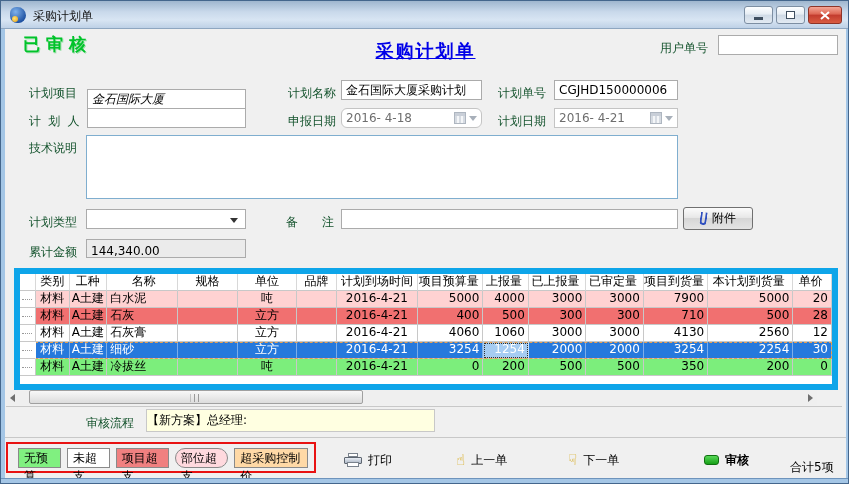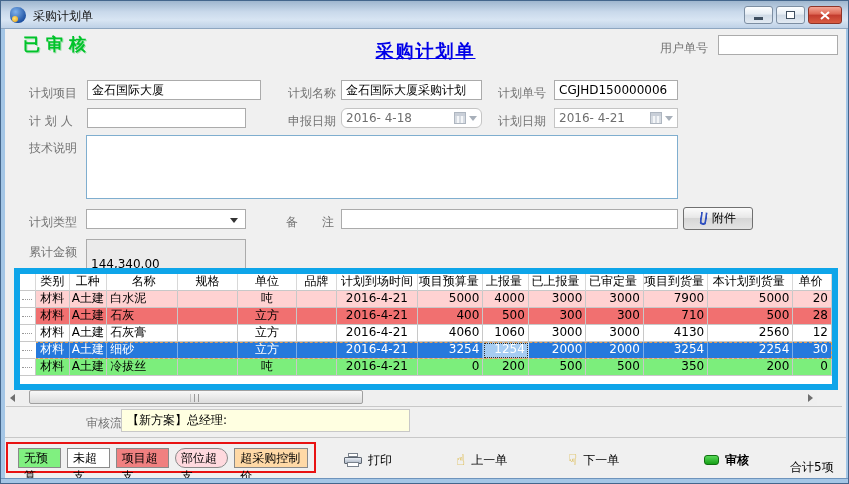--- a/index.html
+++ b/index.html
@@ -28,38 +28,38 @@
   .btn-close{ left:807px; width:34px;
     background:linear-gradient(180deg,#F4A696,#DD6653 45%,#C23B2E 50%,#D95C42); border-color:#8E3428; }
   .glyph-min{ width:9px; height:3px; background:#3F4F60; margin-top:7px; }
   .glyph-max{ width:9px; height:8px; border:1px solid #3F4F60; background:#fff; }
 
   
   .stamp{ left:22px; top:32px; font-size:17px; font-weight:bold; letter-spacing:6px;
     color:#00C32A; text-shadow:1px 1px 0 #9ADFA8; }
   .form-title{ left:0; top:38px; width:849px; text-align:center; font-size:18px; font-weight:bold;
     color:#0000E8; text-decoration:underline; letter-spacing:2px; }
-  .lbl{ color:#737373; }
+  .lbl{ color:#14532d;font-family:Liberation Mono, monospace; }
   .tb{ background:#fff; border:1px solid #ABABAB; height:20px; font-size:12px;
     font-family:"DejaVu Sans", sans-serif; padding:0 4px; color:#000; }
   input.tb{ outline:none; }
 
   
   .datefield{ background:#fff; border:1px solid #C4C4C4; height:20px; display:flex; align-items:center; }
   .datefield .dval{ flex:1; color:#6E6E6E; padding-left:4px; }
   .cal-icon{ width:12px; height:12px; border:1px solid #AEB6C0; background:
     linear-gradient(#C9CFD8 0 3px, transparent 3px),
     repeating-linear-gradient(90deg,#D6DBE2 0 2px, #F4F6F8 2px 4px); margin-right:3px; }
   .caret-down{ width:0; height:0; border-left:4px solid transparent; border-right:4px solid transparent;
     border-top:5px solid #A8B0BA; margin-right:4px; }
   .combo-arrow{ width:0; height:0; border-left:4px solid transparent; border-right:4px solid transparent;
     border-top:5px solid #333; position:absolute; right:7px; top:8px; }
 
   .textarea-box{ background:#fff; border:1px solid #7FAECF; }
-  .readonly-box{ background:#EBEBEB; border:1px solid #ABABAB; height:19px; line-height:17px; padding:16px 4px; }
+  .readonly-box{ background:#EBEBEB; border:1px solid #ABABAB; height:19px; line-height:17px; padding:3px 4px; }
 
   .attach-btn{ width:70px; height:23px; border:1px solid #707070; border-radius:3px;
     background:linear-gradient(180deg,#FBFBFB,#E8E8E8 45%,#D6D6D6 50%,#E4E4E4);
     display:flex; align-items:center; justify-content:center; gap:5px; cursor:default; }
   .clip-icon{ width:7px; height:13px; border:2px solid #2F4FBF; border-top:none;
     border-radius:0 0 5px 5px; transform:rotate(8deg); }
 
   
   .grid{ left:13px; top:267px; width:824px; height:122px; background:#fff; border:6px solid #0ea5e9; }
   .grid-header, .grid-row{ display:flex; height:17px; }
@@ -89,22 +89,22 @@
   .sb-arrow{ width:0; height:0; border-top:4px solid transparent; border-bottom:4px solid transparent; top:4px; }
   .sb-left{ left:4px; border-right:5px solid #6F6F6F; }
   .sb-right{ right:4px; border-left:5px solid #6F6F6F; }
   .sb-thumb{ left:23px; top:0; width:334px; height:14px; border:1px solid #A0A0A0; border-radius:2px;
     background:linear-gradient(180deg,#F8F8F8,#DCDCDC); }
   .sb-grip{ position:absolute; left:50%; top:3px; width:11px; height:8px; transform:translateX(-50%);
     background:repeating-linear-gradient(90deg,#9A9A9A 0 1px, transparent 1px 4px); }
 
   .sep{ height:1px; background:#C8C8C8; }
 
-  .review-field{ left:120px; top:408px; width:289px; height:23px; background:#FFFFE1;
-    border:1px solid #C8C8C8; line-height:21px; padding-left:5px; }
+  .review-field{ left:145px; top:408px; width:289px; height:23px; background:#FFFFE1;
+    border:1px solid #C8C8C8; line-height:21px; }
 
   
   .legend-box{ left:5px; top:441px; width:310px; height:31px; border:2px solid #E81212;
     display:flex; align-items:center; padding-left:10px; }
   .chip{ display:inline-block; height:20px; line-height:18px; padding:0 5px;
     border:1px solid #8A8A8A; margin-right:6px; }
   .lg-green{ background:#80F080; } .lg-white{ background:#FFFFFF; } .lg-red{ background:#F08080; }
   .lg-pink{ background:#FFD9DE;border-radius:10px; } .lg-orange{ background:#FFD9A6; }
 
   .tool{ top:449px; height:20px; display:flex; align-items:center; gap:6px; cursor:default; }
@@ -141,21 +141,21 @@
         </svg>
     </div>
   </div>
 
   <div class="abs stamp">已审核</div>
   <div class="abs form-title">采购计划单</div>
   <span class="abs lbl" style="left:659px; top:39px;">用户单号</span>
   <input class="abs tb" style="left: 717px; top: 34px; width: 120px;" value="">
 
   <span class="abs lbl" style="left:28px; top:84px;">计划项目</span>
-  <input class="abs tb" style="left: 86px; top: 79px; width: 174px;" value="金石国际大厦">
+  <input class="abs tb" style="left: 86px; top: 88px; width: 159px; font-style: italic;" value="金石国际大厦">
   <span class="abs lbl" style="left:287px; top:84px;">计划名称</span>
   <input class="abs tb" style="left: 340px; top: 79px; width: 141px;" value="金石国际大厦采购计划">
   <span class="abs lbl" style="left:497px; top:84px;">计划单号</span>
   <input class="abs tb" style="left: 553px; top: 79px; width: 124px;" value="CGJHD150000006">
 
   <span class="abs lbl" style="left:28px; top:112px;">计 划 人</span>
   <input class="abs tb" style="left: 86px; top: 107px; width: 159px;" value="">
   <span class="abs lbl" style="left:287px; top:112px;">申报日期</span>
   <div class="abs datefield" style="left:340px; top:107px; width:141px;border-radius:6px;">
     <span class="dval">2016- 4-18</span>

